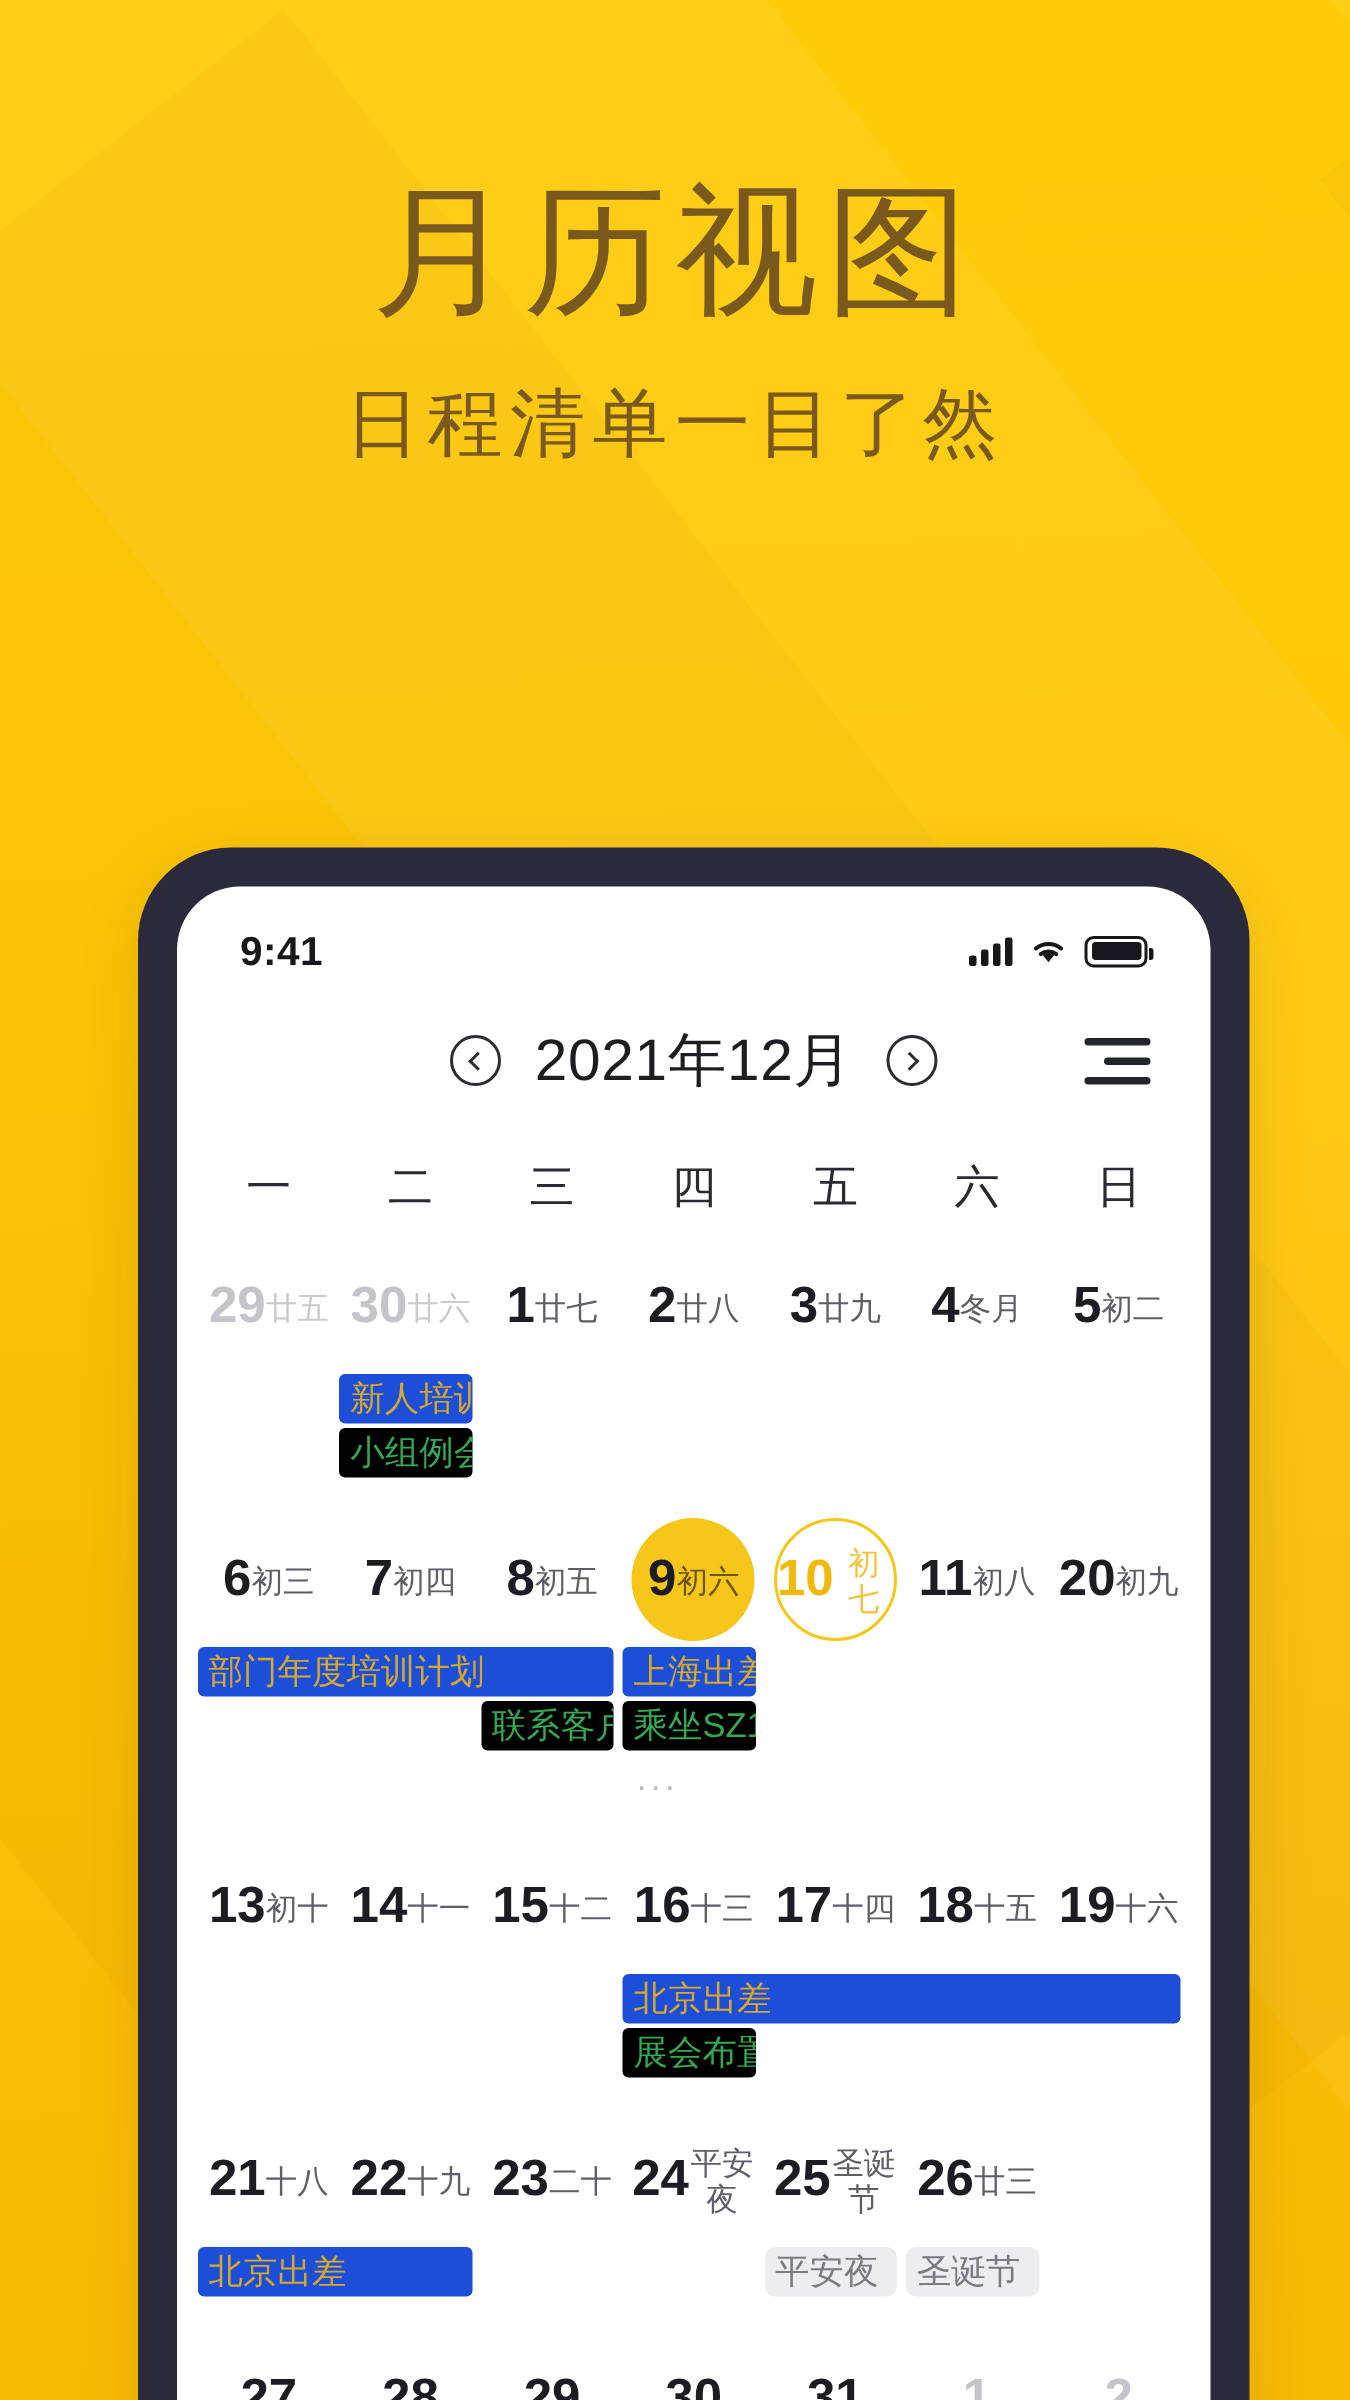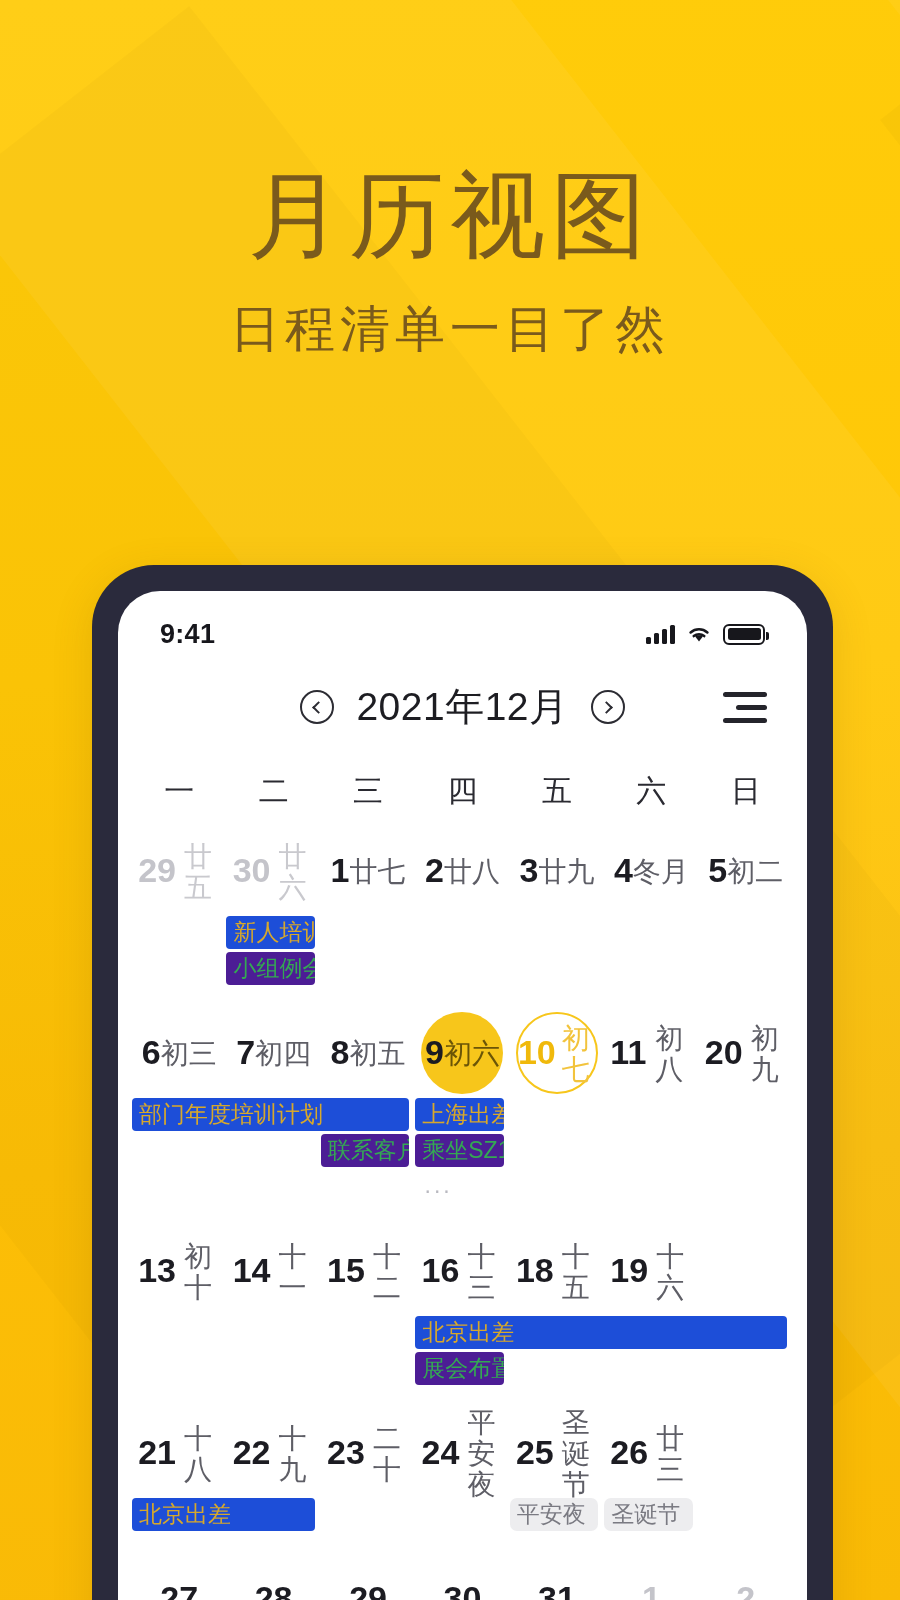--- a/index.html
+++ b/index.html
@@ -28,21 +28,20 @@
 
   
   .poster-head {
     position: absolute; left: 0; right: 0; top: 118px;
     text-align: center; z-index: 3;
   }
   .poster-title {
     font-size: 95px; line-height: 1.06;
     color: #7A5A1C; letter-spacing: 6px;
     font-weight: 400;
-    margin-top: 47px;
   }
   .poster-sub {
     margin-top: 36px;
     font-size: 50px; line-height: 1.1;
     color: #7A5A1C; letter-spacing: 5px;
     font-weight: 400;
   }
 
   
   .phone {
@@ -138,42 +137,42 @@
     text-align: center;
     padding-top: 18px;
     position: relative;
   }
   .daycircle {
     width: 82px; height: 82px; margin: 0 auto;
     display: flex; align-items: center; justify-content: center;
     border-radius: 50%;
   }
   .dnum { font-size: 34px; font-weight: 700; color: #1C1C22; line-height: 1.05; }
-  .dlun { font-size: 28px; color: #5E5E66; margin-top: 3px; line-height: 1.1; }
+  .dlun { font-size: 21px; color: #5E5E66; margin-top: 3px; line-height: 1.1; }
   .day.out .dnum { color: #C4C4CA; font-weight: 700; }
   .day.out .dlun { color: #C9C9CE; }
   .day.selected .daycircle { background: #F7C61B; }
   .day.selected .dnum { color: #1C1C22; }
   .day.selected .dlun { color: #6B5507; }
   .day.today .daycircle { border: 2.5px solid #F7C61B; }
   .day.today .dnum { color: #F0B90B; }
   .day.today .dlun { color: #F2C33C; }
 
   
   .events { position: relative; margin-top: 4px; min-height: 0; }
   .ev {
     position: absolute; top: 0; height: 33px;
     display: flex; align-items: center;
     font-size: 23px; line-height: 1;
     padding: 0 7px;
     border-radius: 4px;
     white-space: nowrap; overflow: hidden;
   }
   .ev.yellow { background: #1d4ed8; color: #D7A82B; }
-  .ev.green  { background: #4c1d95; color: #34A853; }
+  .ev.green  { background: #000000; color: #34A853; }
   .ev.gray   { background: #EDEDEF; color: #7A7A82; border-radius: 7px; }
   .ev-more {
     position: absolute; font-size: 23px; color: #B9B9C0;
     letter-spacing: 3px; line-height: 1;
   }
 </style>
 </head>
 <body>
 
 <div class="poster-bg">
@@ -365,20 +364,26 @@
               </div>
             </div>
             <div class="day">
               <div class="daycircle">
                 <div class="dnum">16</div>
                 <div class="dlun">十三</div>
               </div>
             </div>
             <div class="day">
               <div class="daycircle">
+                <div class="dnum">17</div>
+                <div class="dlun">十四</div>
+              </div>
+            </div>
+            <div class="day">
+              <div class="daycircle">
                 <div class="dnum">18</div>
                 <div class="dlun">十五</div>
               </div>
             </div>
             <div class="day">
               <div class="daycircle">
                 <div class="dnum">19</div>
                 <div class="dlun">十六</div>
               </div>
             </div>

